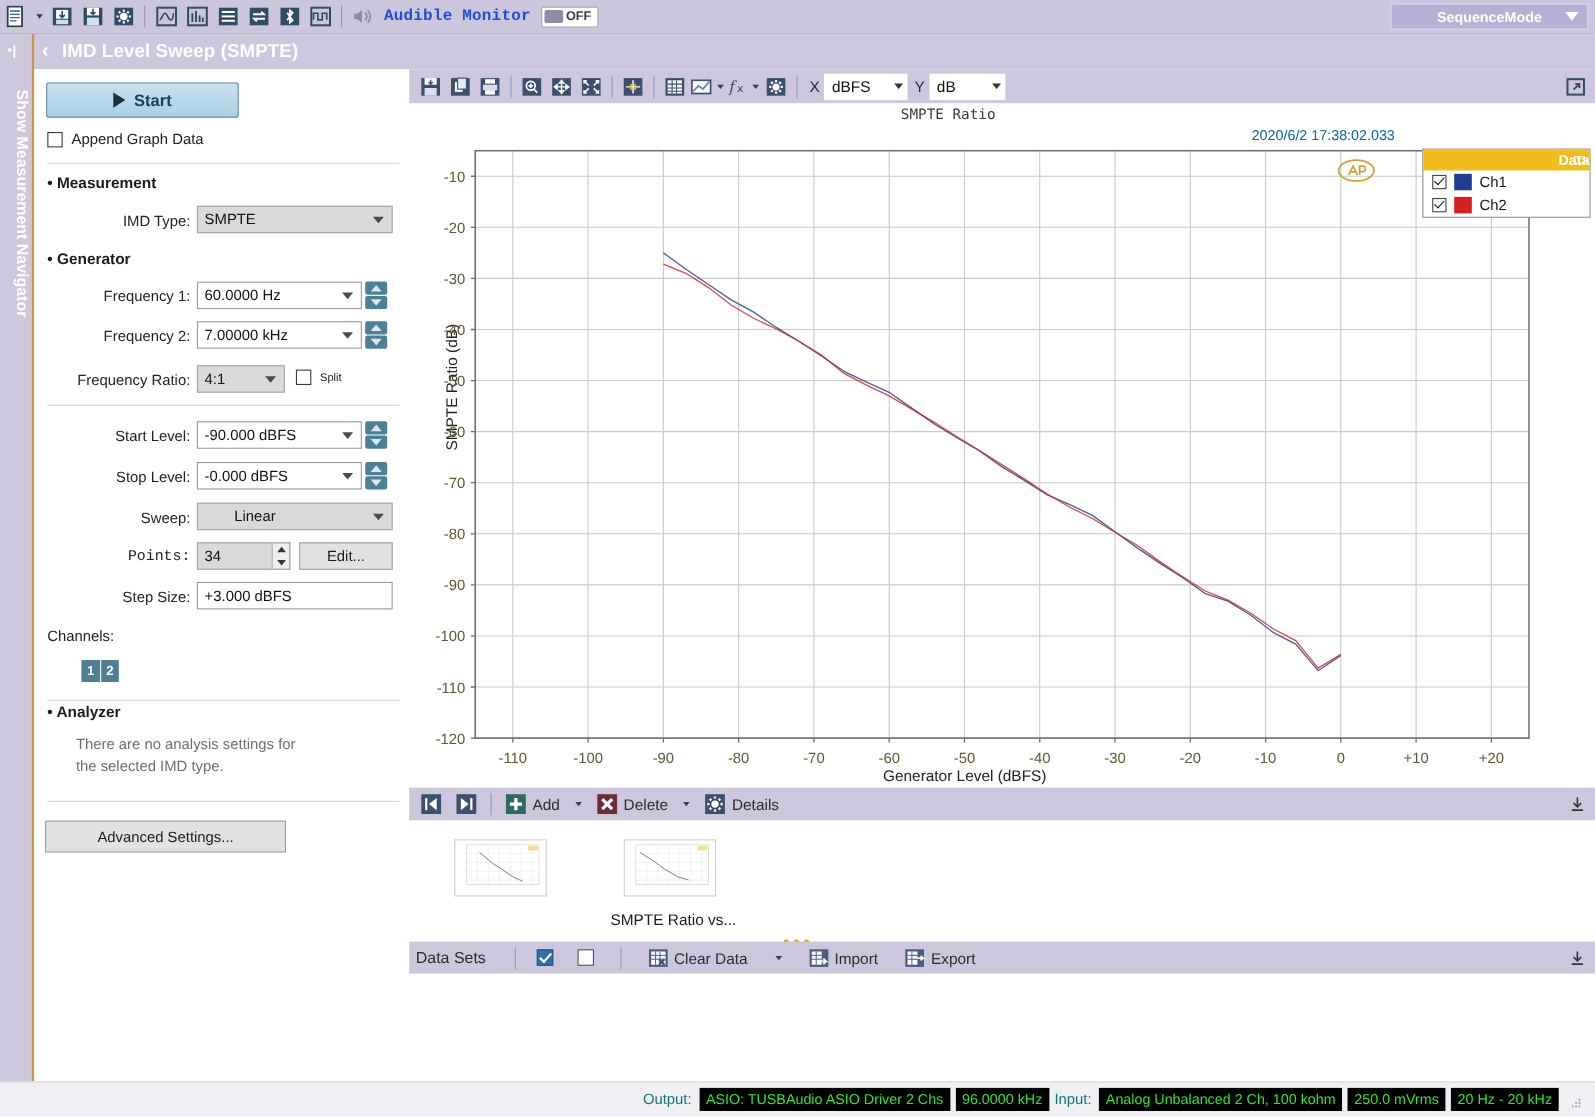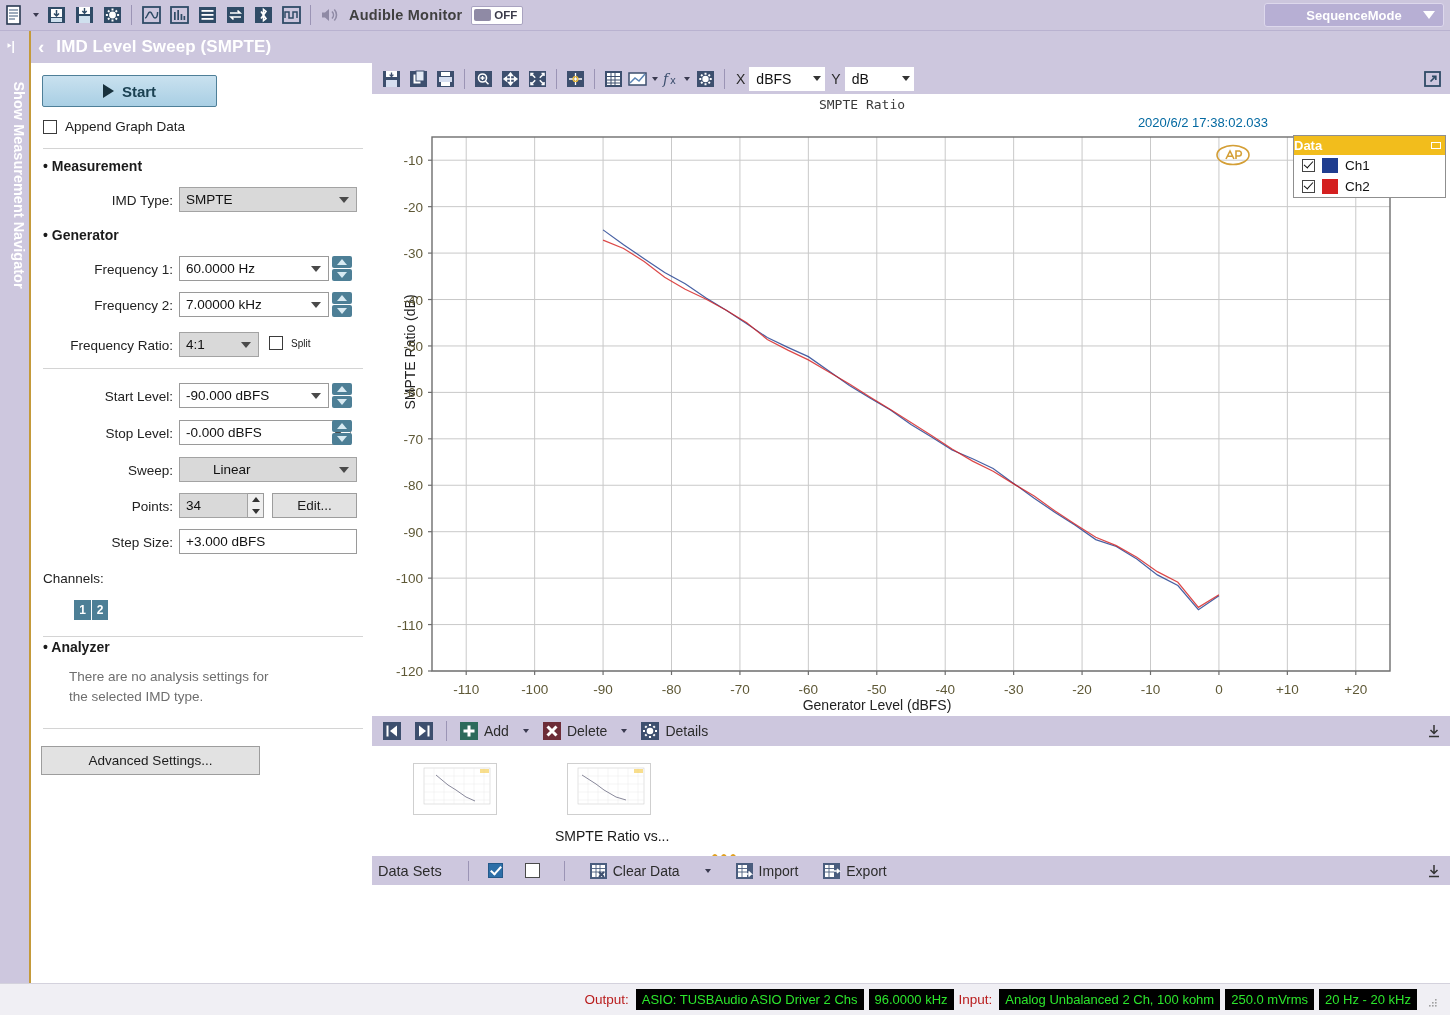--- a/index.html
+++ b/index.html
@@ -27,22 +27,23 @@
     cursor: pointer;
   }
   .tb-icon svg { display: block; }
   .tb-sep { width: 1px; height: 20px; background: #9b94b5; margin: 0 5px; }
   .caret-sm {
     width: 0; height: 0; border-left: 3.5px solid transparent;
     border-right: 3.5px solid transparent; border-top: 4px solid #3a3a50;
     margin-left: 1px;
   }
   .audible-label {
-    font-size: 14.5px; font-weight: bold; color: #404040; margin-left: 5px;
+    font-size: 14.5px; font-weight: bold; color: #1d4ed8; margin-left: 5px;
     letter-spacing: .2px;
+    font-family: Liberation Mono, monospace;
   }
   .off-toggle {
     margin-left: 9px; height: 19px; min-width: 52px;
     background: #ffffff; border: 1px solid #a9a3c0; border-radius: 2px;
     display: flex; align-items: center; gap: 3px; padding: 0 5px 0 2px;
   }
   .off-knob { width: 17px; height: 12px; background: #8f8aa5; border-radius: 2px; }
   .off-text { font-size: 11.5px; font-weight: bold; color: #3b3b4a; }
 
   .seqmode {
@@ -203,21 +204,21 @@
   .g-xlabel {
     position: absolute; left: 60px; top: 603px; width: 890px; text-align: center;
     font-size: 14px; color: #222;
   }
   .legendbox {
     position: absolute; right: 4px; top: 41px; width: 153px;
     border: 1px solid #8f8f8f; background: #ffffff;
   }
   .legend-head {
     height: 19px; background: #f2bd1c; color: #ffffff; font-weight: bold;
-    font-size: 13px; display: flex; align-items: center; justify-content: flex-start;
+    font-size: 13px; display: flex; align-items: center; justify-content: flex-end;
     position: relative;
   }
   .legend-head .mini { position: absolute; right: 4px; top: 6px; width: 10px; height: 7px;
     border: 1.5px solid #ffffff; }
   .legend-row { display: flex; align-items: center; gap: 7px; padding: 3px 8px; cursor: pointer; }
   .lchk { width: 13px; height: 13px; border: 1.4px solid #444; background: #fff; position: relative; }
   .lchk::after { content:""; position:absolute; left:3px; top:-1px; width:4px; height:8px;
     border-right:1.7px solid #111; border-bottom:1.7px solid #111; transform: rotate(42deg); }
   .swatch { width: 16px; height: 15px; }
   .lname { font-size: 13.5px; color: #111; }
@@ -257,21 +258,21 @@
   .rowchk { width: 13px; height: 13px; border: 1.4px solid #9a9a9a; background: #fafafa; position: relative; }
   .rowchk::after { content:""; position:absolute; left:3px; top:-1px; width:4px; height:8px;
     border-right:1.6px solid #9a9a9a; border-bottom:1.6px solid #9a9a9a; transform: rotate(42deg); }
 
   
   .statusbar {
     position: absolute; left: 0; top: 983px; width: 1450px; height: 32px;
     background: #f0eff4; border-top: 1px solid #d4d2dd;
     display: flex; align-items: center; justify-content: flex-end; padding-right: 12px; gap: 5px;
   }
-  .sb-lab { font-size: 13.5px; color: #b91c1c; margin-right: 2px; }
+  .sb-lab { font-size: 13.5px; color: #0f766e; margin-right: 2px; }
   .sb-val {
     background: #000000; color: #2ce62c; font-size: 13px;
     padding: 3px 6px; white-space: nowrap;
   }
   .grip { width: 10px; height: 10px; margin-left: 6px; }
 </style>
 </head>
 <body>
 
 <div id="app">
@@ -457,40 +458,40 @@
     <div class="spin" style="left:299px; top:320px;">
       <div class="sb">
           <div class="up"></div>
         </div>
       <div class="sb">
           <div class="dn"></div>
         </div>
     </div>
 
     <div class="flabel" style="left:20px; top:363px; width:120px;">Stop Level:</div>
-    <div class="ip" style="left:146px; top:357px; width:172px;align-items:center;">
+    <div class="ip" style="left:146px; top:357px; width:150px;align-items:center;">
       <span class="val">-0.000 dBFS</span>
       <span class="chev"></span>
     </div>
     <div class="spin" style="left:299px; top:357px;">
       <div class="sb">
           <div class="up"></div>
         </div>
       <div class="sb">
           <div class="dn"></div>
         </div>
     </div>
 
     <div class="flabel" style="left:20px; top:400px; width:120px;">Sweep:</div>
     <div class="ip grey" style="left:146px; top:394px; width:178px;padding-left:33px;">
       <span class="val">Linear</span>
       <span class="chev"></span>
     </div>
 
-    <div class="flabel" style="left:20px; top:436px; width:120px;">Points:</div>
+    <div class="flabel" style="left:20px; top:436px; width:120px;font-family:Liberation Mono, monospace;">Points:</div>
     <div class="ip grey" style="left:146px; top:430px; width:69px;">
       <span class="val">34</span>
     </div>
     <div class="nspin" style="left:215px; top:430px;">
       <div>
           <span class="u"></span>
         </div>
       <div>
           <span class="d"></span>
         </div>

